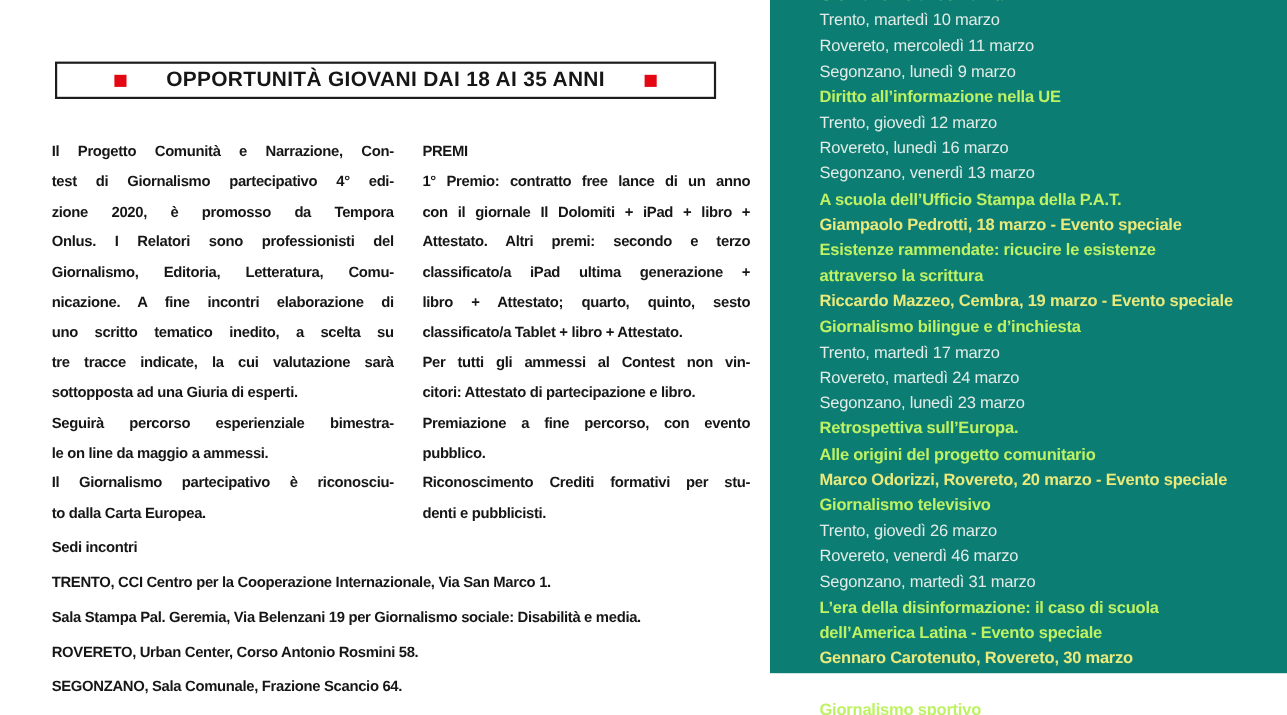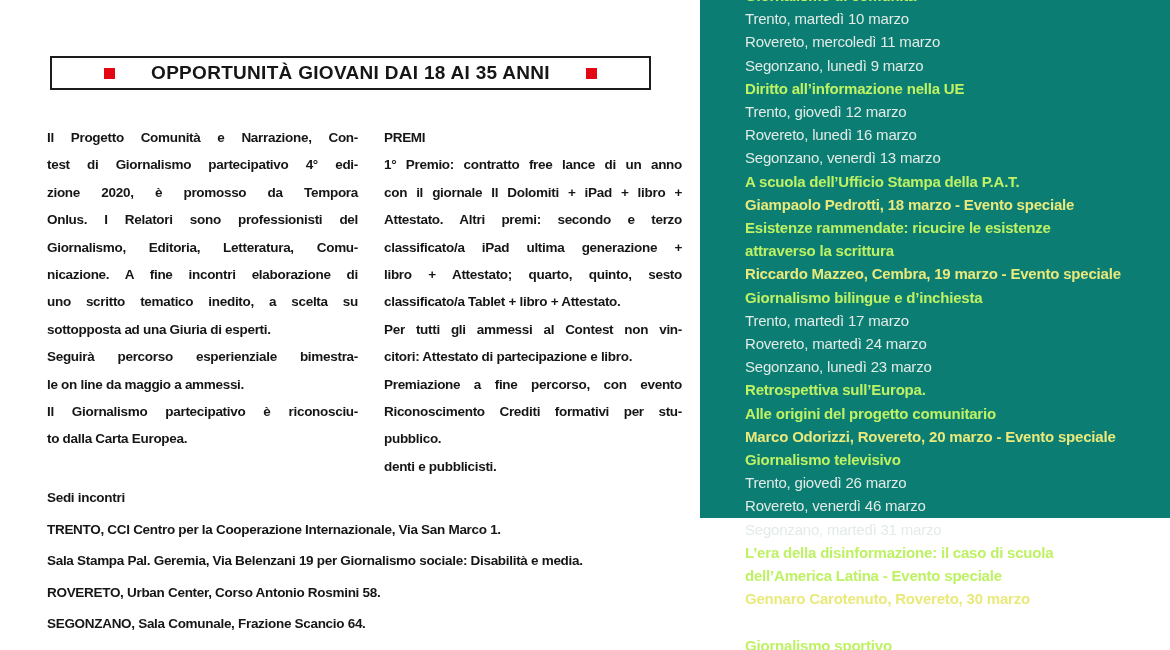--- a/index.html
+++ b/index.html
@@ -34,21 +34,21 @@
   .col1{width:311px;}
   .col2{width:298px;}
   .line{white-space:normal;}
   .line.j{text-align:justify;text-align-last:justify;}
   .sedi{
     position:absolute;left:47px;top:482px;width:648px;
     font-size:13.5px;font-weight:bold;color:var(--ink);
     letter-spacing:-0.3px;line-height:31.5px;
   }
   
-  .panel{position:absolute;left:700px;top:0;width:470px;height:518px;background:var(--teal);}
+  .panel{position:absolute;left:700px;top:0;width:470px;height:612px;background:var(--teal);}
   .calendar{
     position:absolute;left:45px;top:-16px;width:422px;
     font-size:15px;line-height:23.2px;letter-spacing:-0.2px;
   }
   .ev-title{color:#bef264;font-weight:bold;}
   .ev-date{color:#e2ebe7;font-weight:normal;}
   .ev-special{color:var(--yellow);font-weight:bold;}
   .ev-blank{height:23.2px;}
 </style>
 </head>
@@ -63,39 +63,40 @@
 
   <div class="cols">
     <div class="col col1" id="intro-lines">
         <div class="line j">Il Progetto Comunità e Narrazione, Con-</div>
         <div class="line j">test di Giornalismo partecipativo 4° edi-</div>
         <div class="line j">zione 2020, è promosso da Tempora</div>
         <div class="line j">Onlus. I Relatori sono professionisti del</div>
         <div class="line j">Giornalismo, Editoria, Letteratura, Comu-</div>
         <div class="line j">nicazione. A fine incontri elaborazione di</div>
         <div class="line j">uno scritto tematico inedito, a scelta su</div>
+        <div class="line j">tre tracce indicate, la cui valutazione sarà</div>
         <div class="line">sottopposta ad una Giuria di esperti.</div>
         <div class="line j">Seguirà percorso esperienziale bimestra-</div>
         <div class="line">le on line da maggio a ammessi.</div>
         <div class="line j">Il Giornalismo partecipativo è riconosciu-</div>
         <div class="line">to dalla Carta Europea.</div>
       </div>
     <div class="col col2" id="premi-lines">
         <div class="line">PREMI</div>
         <div class="line j">1° Premio: contratto free lance di un anno</div>
         <div class="line j">con il giornale Il Dolomiti + iPad + libro +</div>
         <div class="line j">Attestato. Altri premi: secondo e terzo</div>
         <div class="line j">classificato/a iPad ultima generazione +</div>
         <div class="line j">libro + Attestato; quarto, quinto, sesto</div>
         <div class="line">classificato/a Tablet + libro + Attestato.</div>
         <div class="line j">Per tutti gli ammessi al Contest non vin-</div>
         <div class="line">citori: Attestato di partecipazione e libro.</div>
         <div class="line j">Premiazione a fine percorso, con evento</div>
+        <div class="line">pubblico.</div>
         <div class="line j">Riconoscimento Crediti formativi per stu-</div>
-        <div class="line">pubblico.</div>
         <div class="line">denti e pubblicisti.</div>
       </div>
   </div>
 
   <div class="sedi">
     <div class="line">Sedi incontri</div>
     <div id="sedi-lines">
         <div class="line">TRENTO, CCI Centro per la Cooperazione Internazionale, Via San Marco 1.</div>
         <div class="line">Sala Stampa Pal. Geremia, Via Belenzani 19 per Giornalismo sociale: Disabilità e media.</div>
         <div class="line">ROVERETO, Urban Center, Corso Antonio Rosmini 58.</div>

